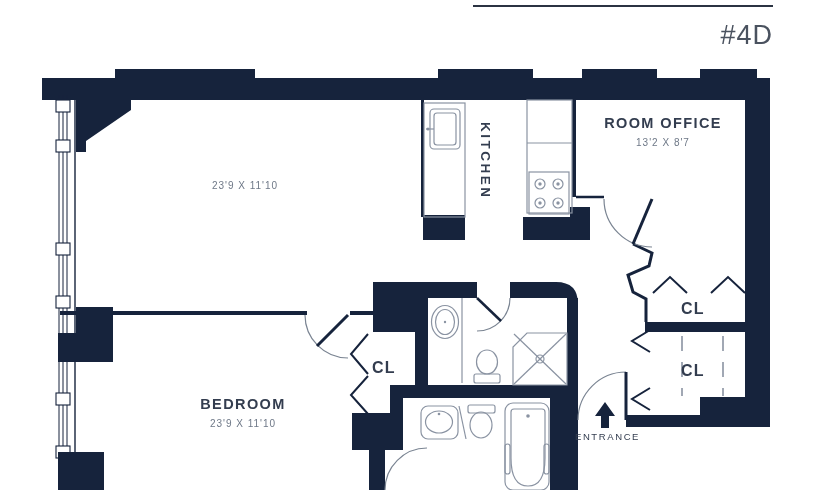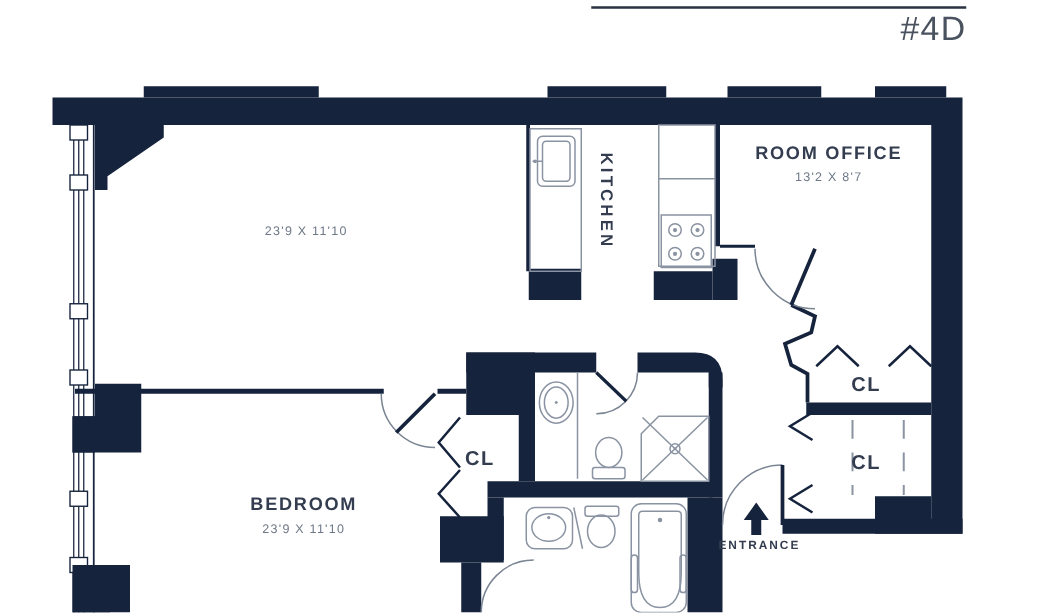--- a/index.html
+++ b/index.html
@@ -37,24 +37,24 @@
   .cl{
     position:absolute;color:var(--c-label);font-size:16px;
     font-weight:700;letter-spacing:1.2px;
   }
   .kitchen-label{
     position:absolute;writing-mode:vertical-rl;text-orientation:mixed;
     color:var(--c-label);font-size:13.5px;font-weight:600;letter-spacing:2.5px;
   }
   .entrance-label{
     position:absolute;color:var(--c-label);font-size:9.5px;
-    font-weight:700;letter-spacing:1.6px;
+    font-weight:400;letter-spacing:1.6px;
   }
   .unit-title{
-    position:absolute;top:8px;right:57px;color:#4A525F;
+    position:absolute;top:20px;right:57px;color:#4A525F;
     font-size:27px;font-weight:300;letter-spacing:1px;text-align:right;
   }
   .title-rule{
     position:absolute;left:473px;top:5px;width:300px;height:2px;
     background:#2B3342;
   }
   sup{font-size:8px;vertical-align:6px;letter-spacing:0.5px;}
 </style>
 </head>
 <body>

